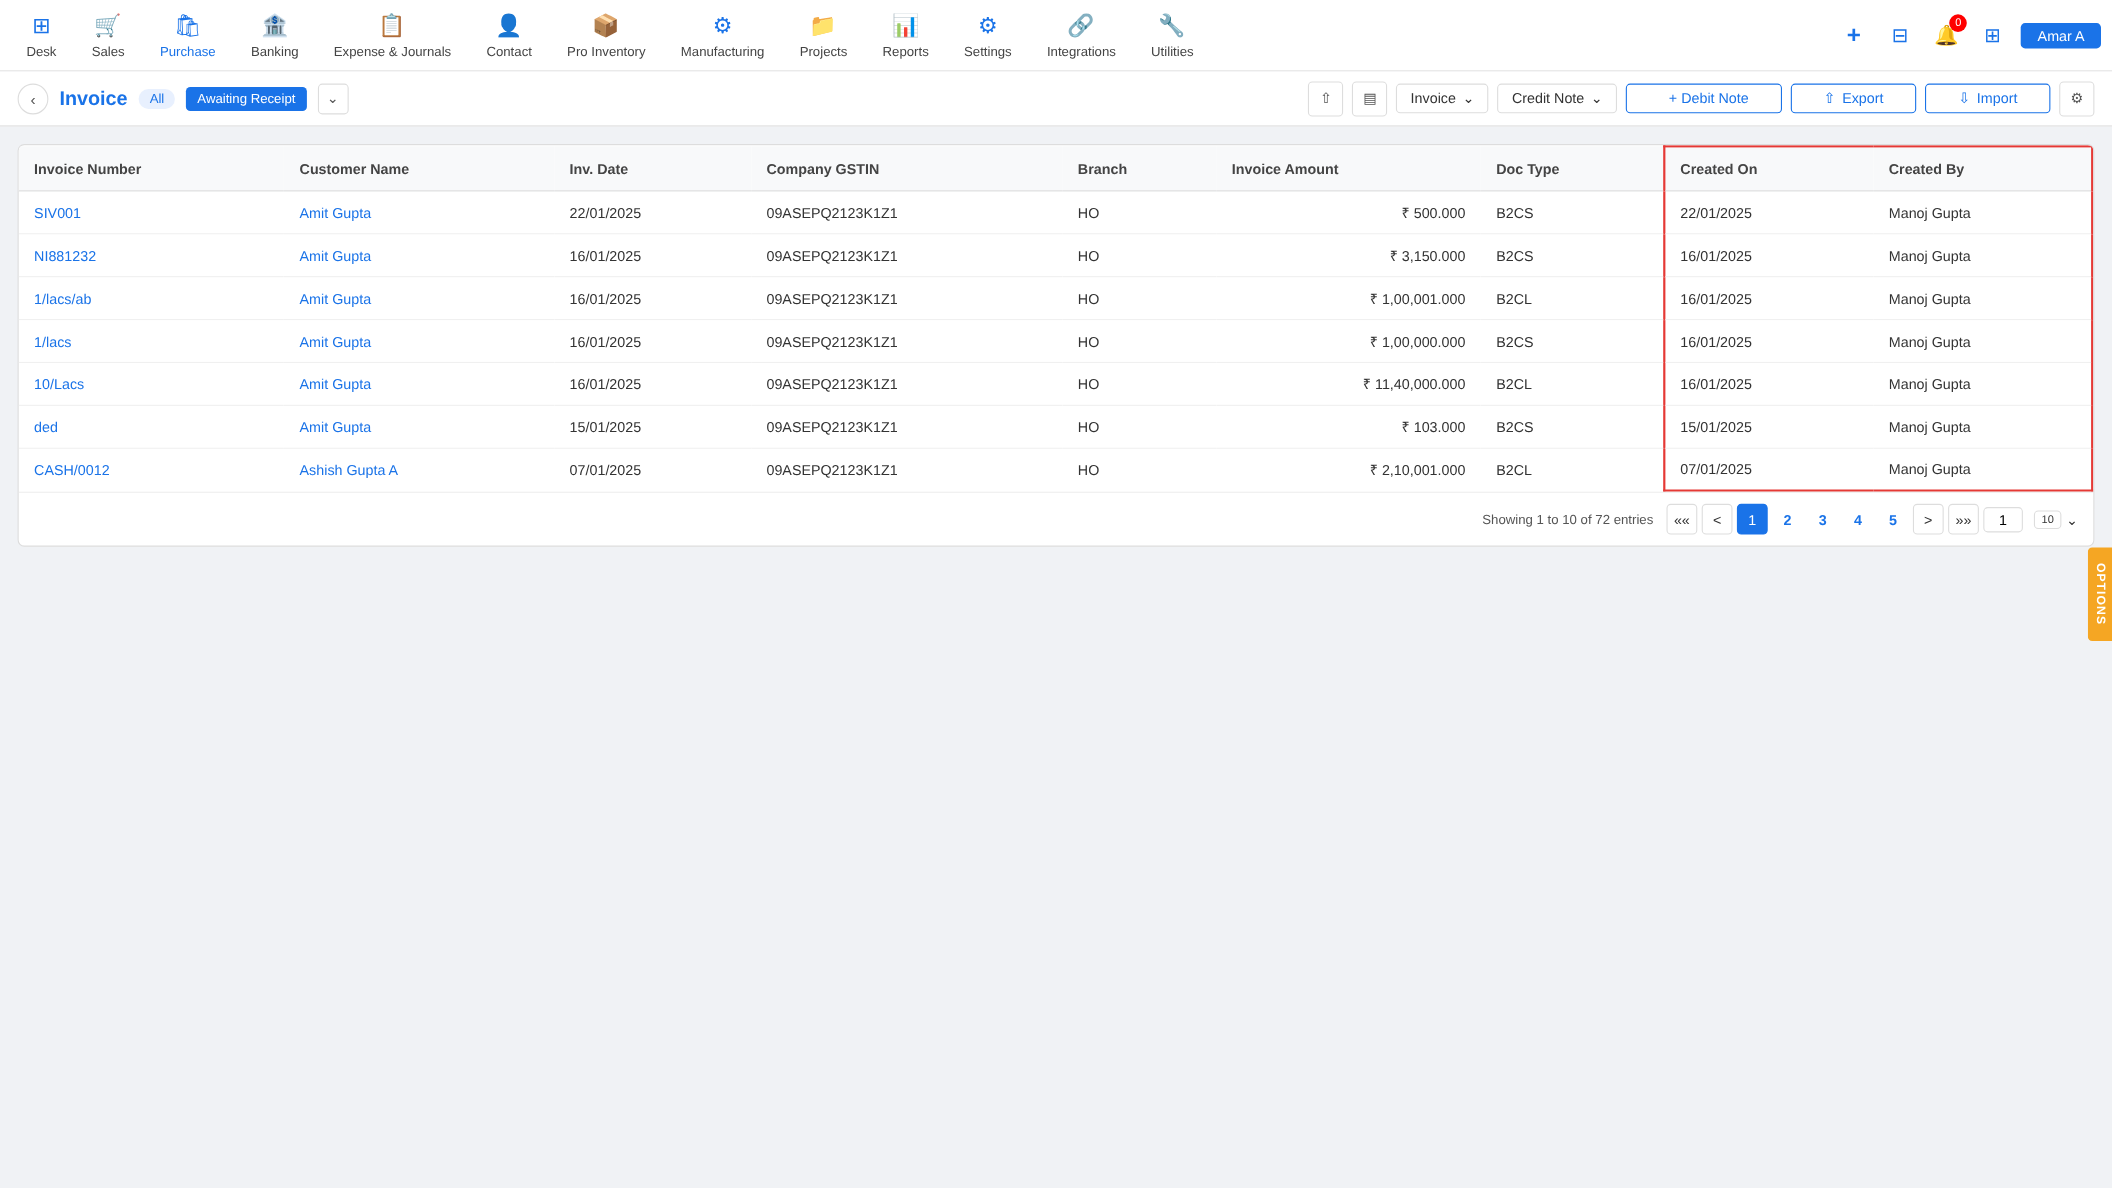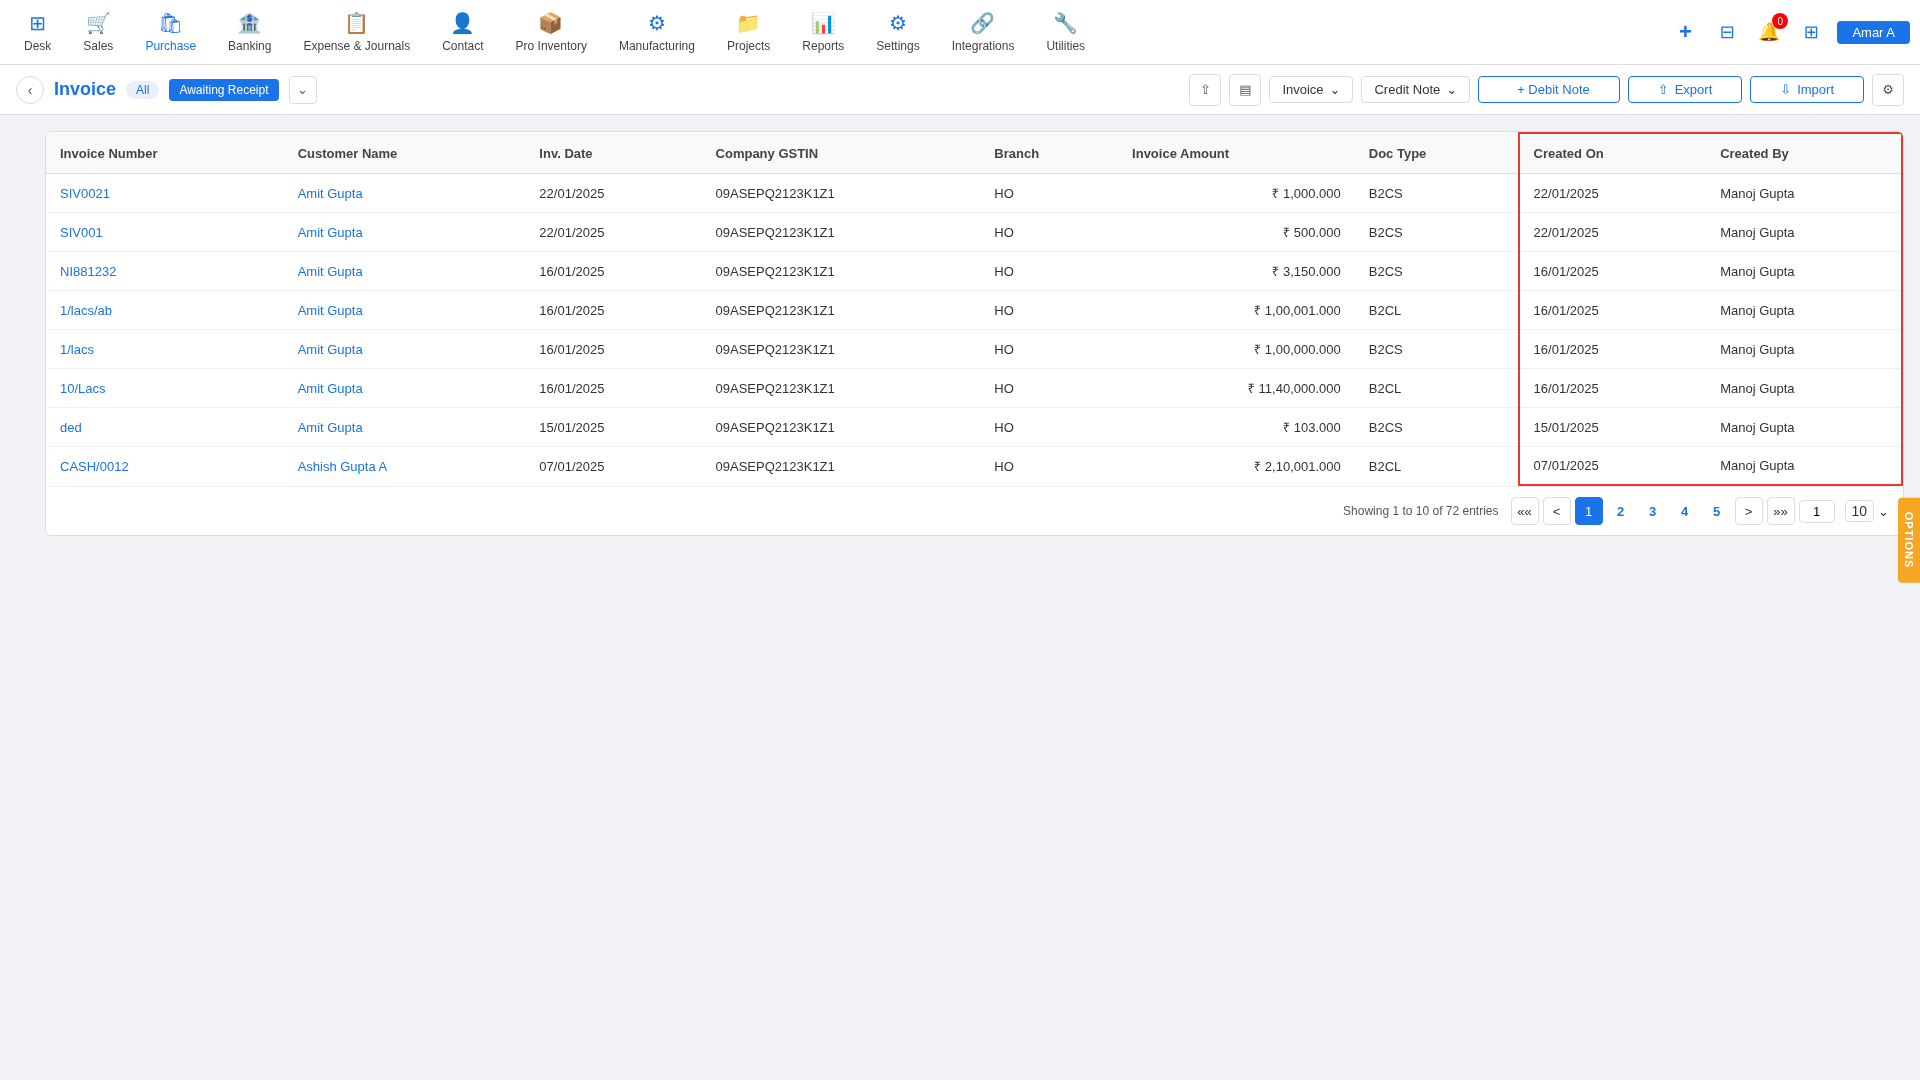--- a/index.html
+++ b/index.html
@@ -156,21 +156,20 @@
       width: 32px; height: 32px;
       display: flex; align-items: center; justify-content: center;
       cursor: pointer;
       background: #fff;
       color: #555;
     }
 
     
     .main-content {
       padding: 16px;
-      margin-left: 29px;
     }
     .table-container {
       background: #fff;
       border-radius: 6px;
       border: 1px solid #ddd;
       overflow: hidden;
     }
     table {
       width: 100%;
       border-collapse: collapse;
@@ -235,21 +234,21 @@
       font-weight: 600;
     }
     .page-size-select {
       display: flex; align-items: center; gap: 4px;
       margin-left: 6px;
     }
     .page-size-val {
       border: 1px solid #ddd;
       border-radius: 4px;
       padding: 2px 6px;
-      font-size: 14px;
+      font-size: 10px;
       background: #fff;
     }
 
     
     .options-tab {
       position: fixed;
       right: 0;
       top: 50%;
       transform: translateY(-50%);
       background: #f5a623;
@@ -379,35 +378,20 @@
           <th>Branch</th>
           <th>Invoice Amount</th>
           <th>Doc Type</th>
           <th style="border-left: 2px solid #e53935; border-top: 2px solid #e53935;">Created On</th>
           <th style="border-top: 2px solid #e53935; border-right: 2px solid #e53935;">Created By</th>
         </tr>
       </thead>
       <tbody id="table-body">
           <tr>
       <td>
-        <span class="link-text">SIV0021</span>
-      </td>
-      <td>
-        <span class="link-text">Amit Gupta</span>
-      </td>
-      <td>22/01/2025</td>
-      <td>09ASEPQ2123K1Z1</td>
-      <td>HO</td>
-      <td style="text-align:right;">₹ 1,000.000</td>
-      <td>B2CS</td>
-      <td style="border-left: 2px solid #e53935; ">22/01/2025</td>
-      <td style="border-right: 2px solid #e53935; ">Manoj Gupta</td>
-    </tr>
-          <tr>
-      <td>
         <span class="link-text">SIV001</span>
       </td>
       <td>
         <span class="link-text">Amit Gupta</span>
       </td>
       <td>22/01/2025</td>
       <td>09ASEPQ2123K1Z1</td>
       <td>HO</td>
       <td style="text-align:right;">₹ 500.000</td>
       <td>B2CS</td>

